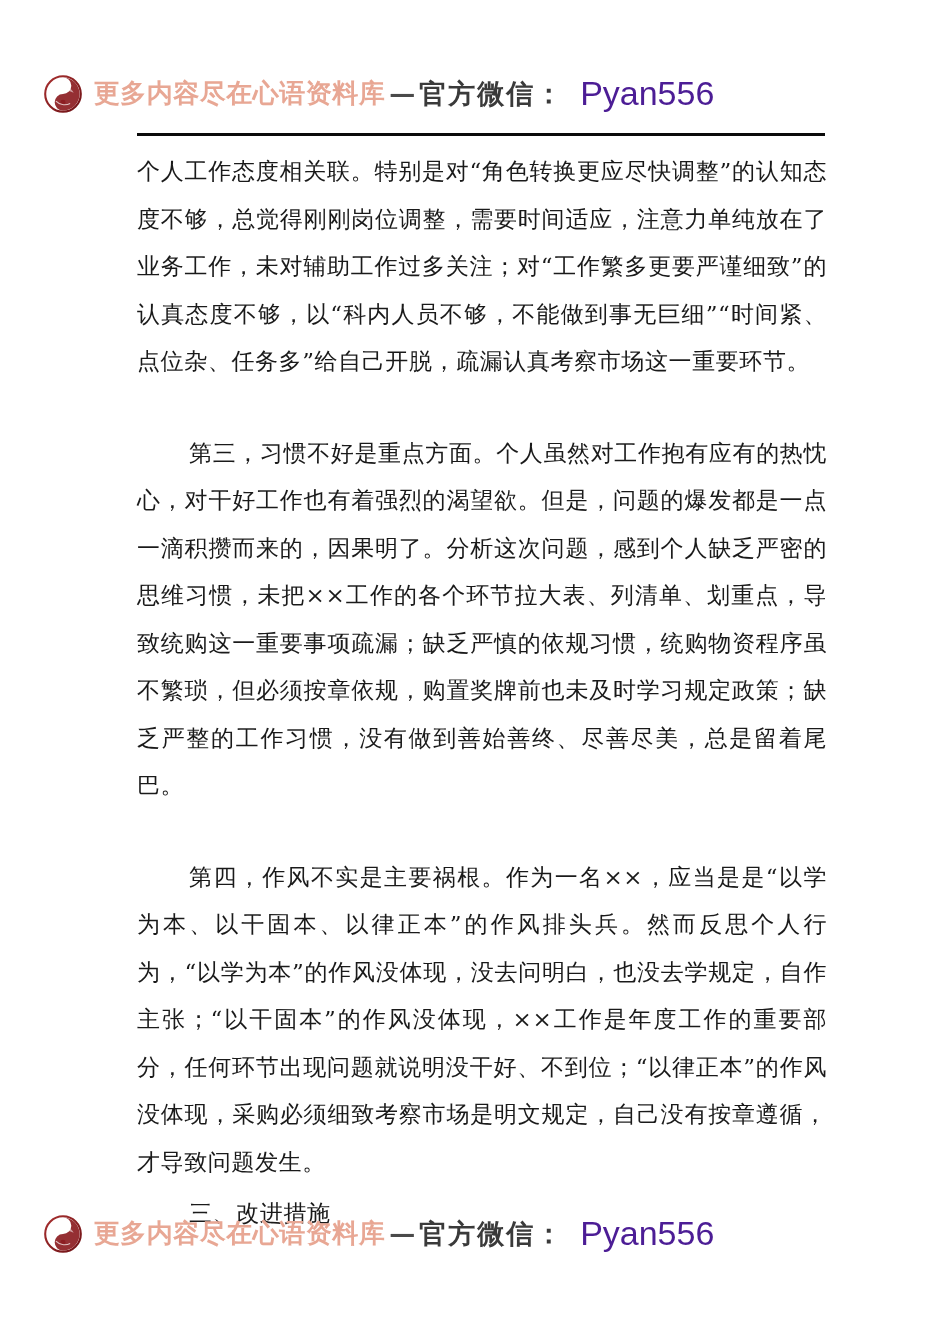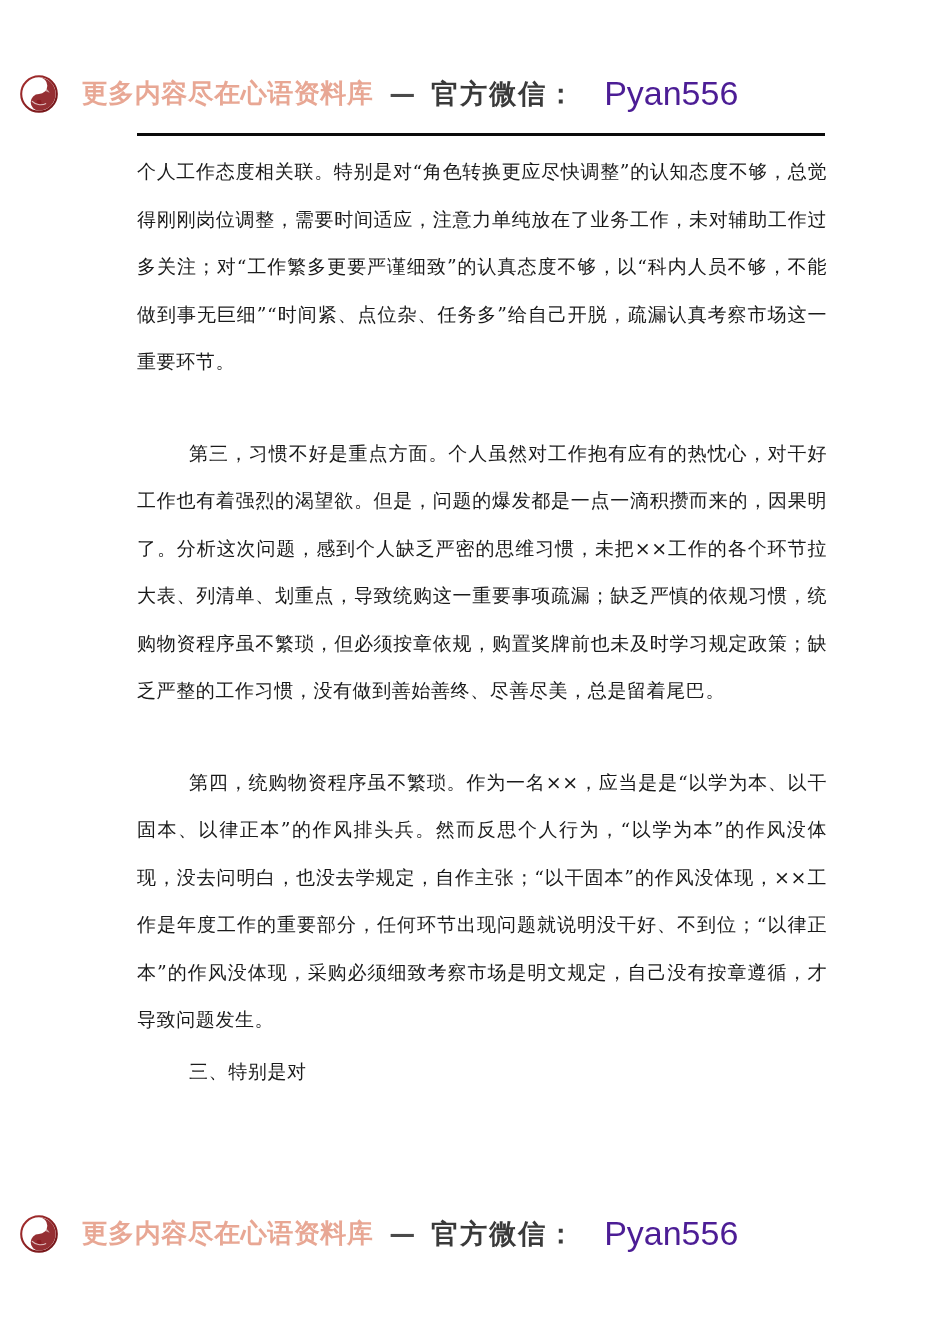--- a/index.html
+++ b/index.html
@@ -20,21 +20,21 @@
   }
 
   
   .watermark {
     position: absolute;
     left: 0;
     width: 758px;
     display: flex;
     align-items: center;
     justify-content: center;
-    gap: 16px;
+    gap: 4px;
     white-space: nowrap;
   }
   .watermark-top { top: 74px; }
   .watermark-bottom { top: 1214px; }
 
   .wm-logo {
     width: 38px;
     height: 38px;
     margin-right: 8px;
     flex: 0 0 auto;
@@ -87,21 +87,21 @@
 
   
   .content {
     position: absolute;
     left: 137px;
     top: 148px;
     width: 690px;
   }
   .para {
     font-family: "DejaVu Serif", "Liberation Serif", serif;
-    font-size: 19px;
+    font-size: 23px;
     line-height: 47.5px;
     color: #1a1a1a;
     text-align: justify;
     text-justify: inter-character;
     margin: 0 0 4px 0;
     letter-spacing: 0.6px;
   }
   .para.indent {
     text-indent: 52px;
     margin-top: 44px;
@@ -137,22 +137,22 @@
     <span class="wm-dash">—</span>
     <span class="wm-wechat">官方微信：</span>
     <span class="wm-id">Pyan556</span>
   </div>
 
   <div class="header-rule"></div>
 
   <div class="content">
     <p class="para">个人工作态度相关联。特别是对“角色转换更应尽快调整”的认知态度不够，总觉得刚刚岗位调整，需要时间适应，注意力单纯放在了业务工作，未对辅助工作过多关注；对“工作繁多更要严谨细致”的认真态度不够，以“科内人员不够，不能做到事无巨细”“时间紧、点位杂、任务多”给自己开脱，疏漏认真考察市场这一重要环节。</p>
     <p class="para indent">第三，习惯不好是重点方面。个人虽然对工作抱有应有的热忱心，对干好工作也有着强烈的渴望欲。但是，问题的爆发都是一点一滴积攒而来的，因果明了。分析这次问题，感到个人缺乏严密的思维习惯，未把××工作的各个环节拉大表、列清单、划重点，导致统购这一重要事项疏漏；缺乏严慎的依规习惯，统购物资程序虽不繁琐，但必须按章依规，购置奖牌前也未及时学习规定政策；缺乏严整的工作习惯，没有做到善始善终、尽善尽美，总是留着尾巴。</p>
-    <p class="para indent">第四，统购物资程序虽不繁琐。作为一名××，应当是是“以学为本、以干固本、以律正本”的作风排头兵。然而反思个人行为，“以学为本”的作风没体现，没去问明白，也没去学规定，自作主张；“以干固本”的作风没体现，××工作是年度工作的重要部分，任何环节出现问题就说明没干好、不到位；“以律正本”的作风没体现，采购必须细致考察市场是明文规定，自己没有按章遵循，才导致问题发生。</p>
-    <p class="para heading">三、特别是对</p>
+    <p class="para indent">第四，作风不实是主要祸根。作为一名××，应当是是“以学为本、以干固本、以律正本”的作风排头兵。然而反思个人行为，“以学为本”的作风没体现，没去问明白，也没去学规定，自作主张；“以干固本”的作风没体现，××工作是年度工作的重要部分，任何环节出现问题就说明没干好、不到位；“以律正本”的作风没体现，采购必须细致考察市场是明文规定，自己没有按章遵循，才导致问题发生。</p>
+    <p class="para heading">三、改进措施</p>
   </div>
 
   <div class="watermark watermark-bottom">
     <span class="wm-logo">
       <svg viewBox="0 0 64 64" width="38" height="38" aria-hidden="true">
         <defs>
           <linearGradient id="lg2" x1="0" y1="0" x2="1" y2="1">
             <stop offset="0%" stop-color="#a83030"></stop>
             <stop offset="100%" stop-color="#6e1216"></stop>
           </linearGradient>

